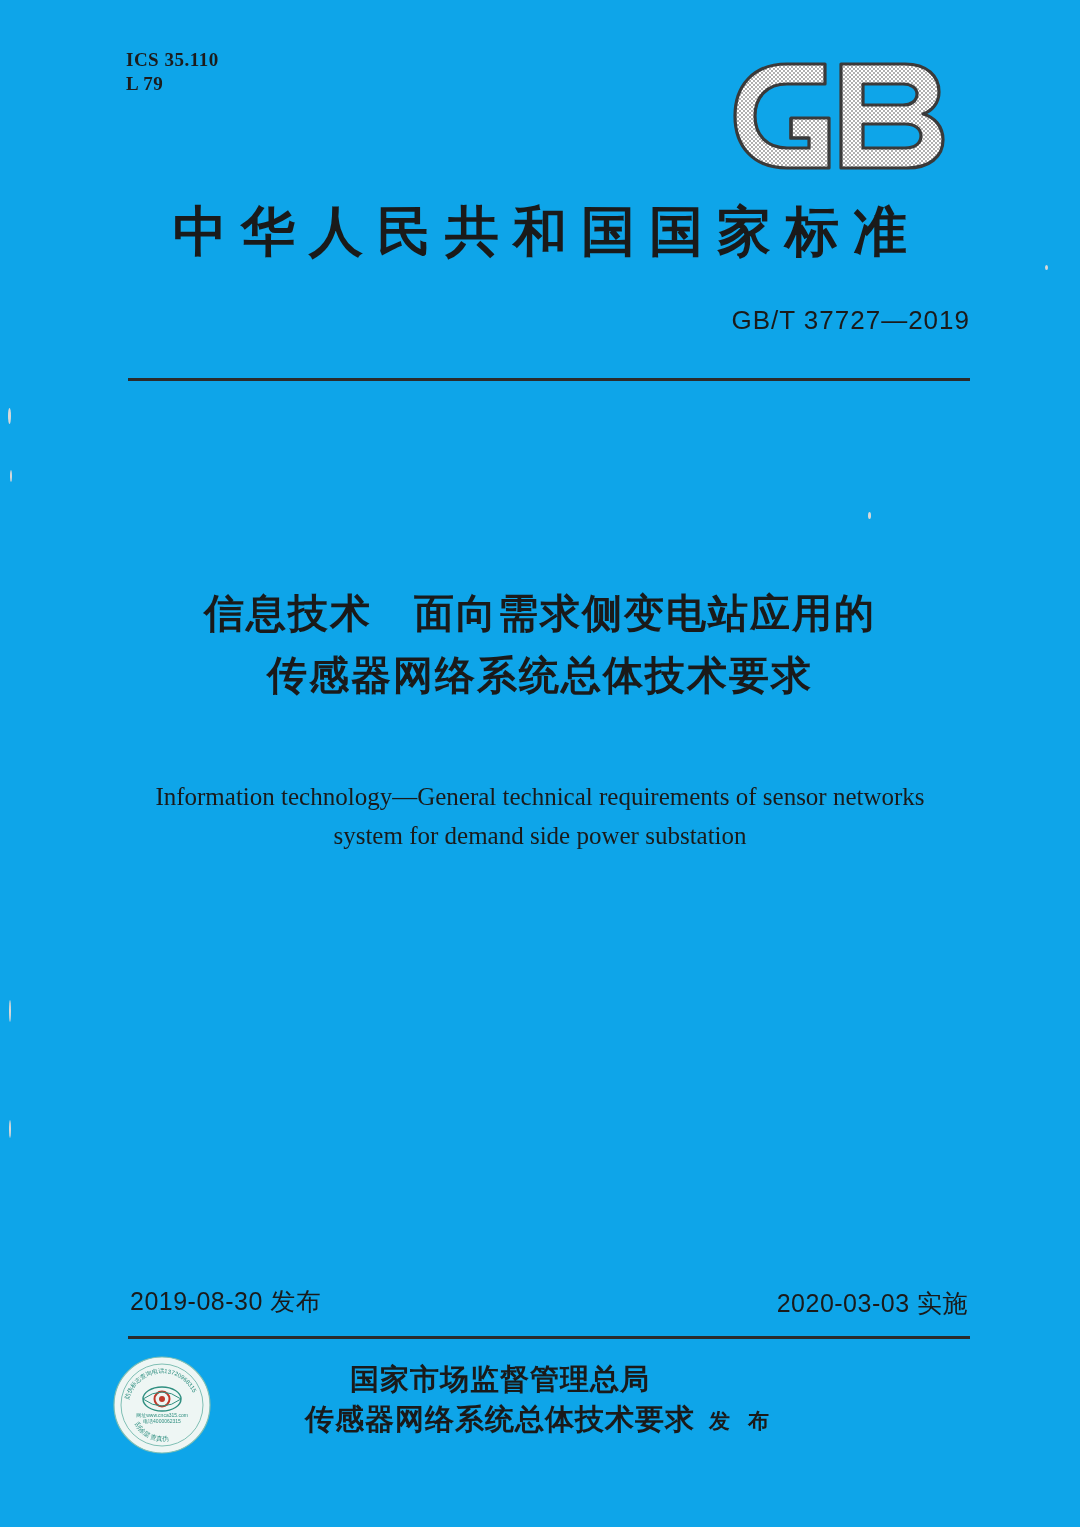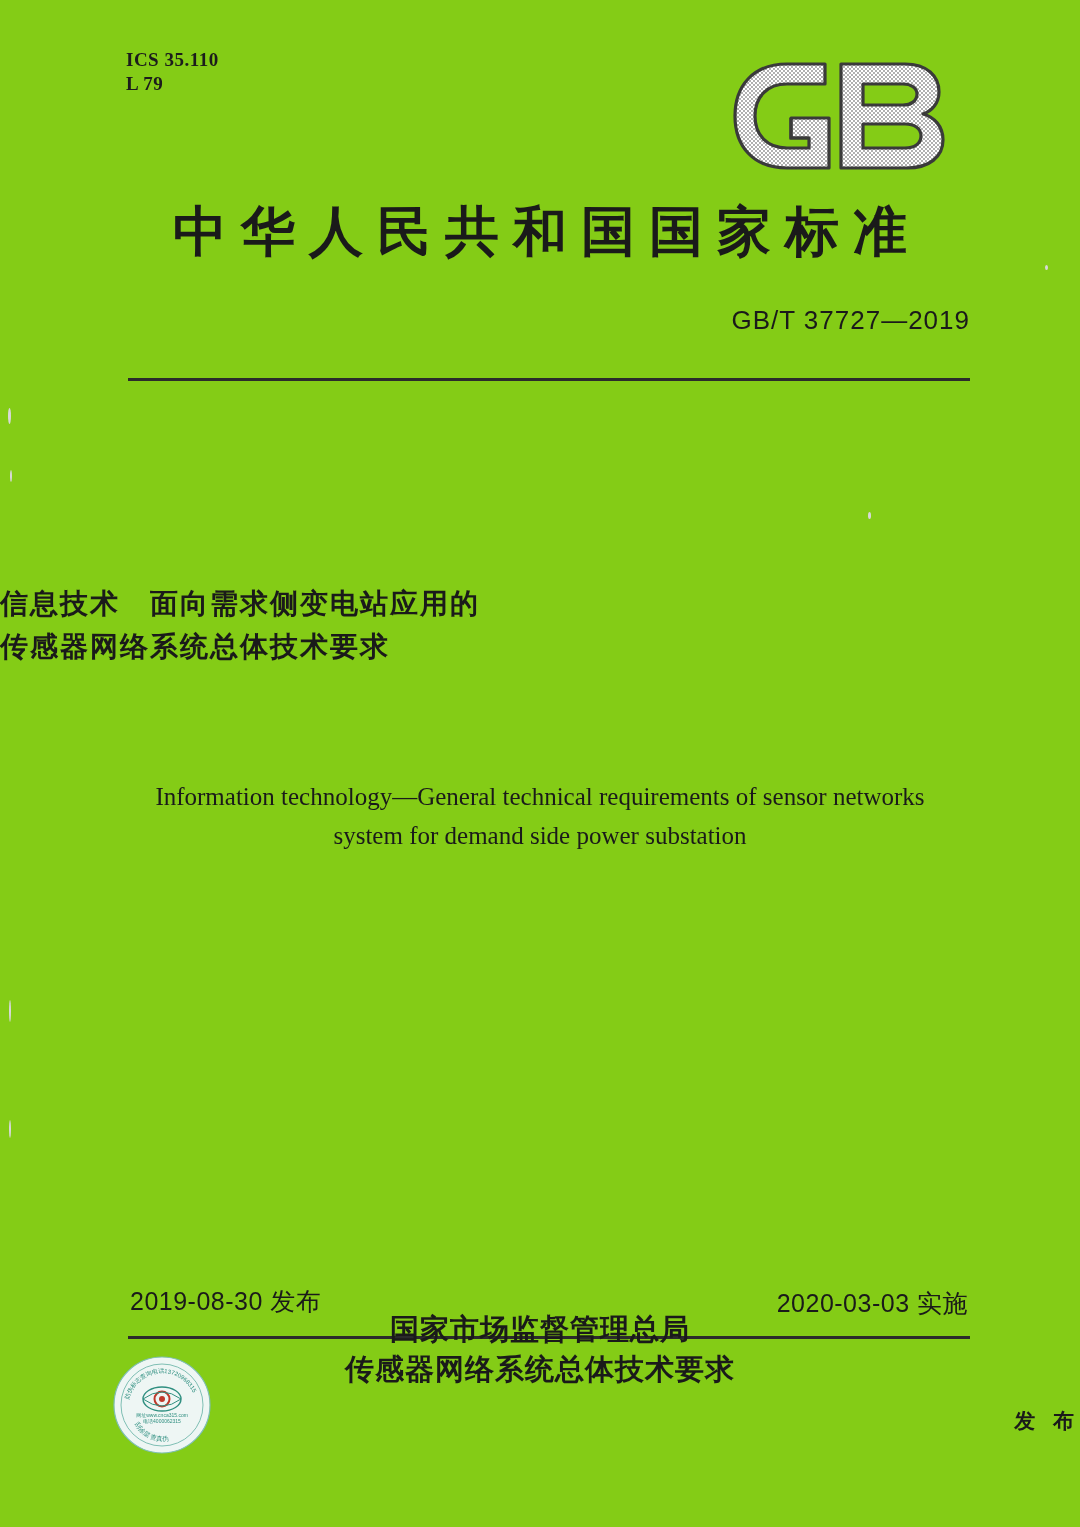--- a/index.html
+++ b/index.html
@@ -12,21 +12,21 @@
     height: 1527px;
     position: relative;
     font-family: "Liberation Sans", sans-serif;
     color: #231f20;
     overflow: hidden;
   }
 
   .page {
     position: absolute;
     inset: 0;
-    background: #84cc16;
+    background: #0ea5e9;
   }
 
   
   .ics-block {
     position: absolute;
     left: 126px;
     top: 48px;
     font-family: "Liberation Serif", serif;
     font-weight: bold;
     font-size: 19px;
@@ -81,23 +81,24 @@
     height: 3px;
     background: #2b2b2b;
   }
 
   
   .title-cn {
     position: absolute;
     left: 0;
     right: 0;
     top: 582px;
-    font-family: "Liberation Sans", sans-serif;
-    font-weight: bold;
-    font-size: 28px;
+    text-align: center;
+    font-family: "Liberation Sans", sans-serif;
+    font-weight: bold;
+    font-size: 40px;
     line-height: 1.55;
     letter-spacing: 2px;
     color: #1a1a1a;
   }
   .title-cn .ln { display: block; white-space: pre; }
 
   
   .title-en {
     position: absolute;
     left: 150px;
@@ -142,22 +143,21 @@
 
   
   .issuer {
     position: absolute;
     left: 0;
     right: 0;
     bottom: 88px;
     display: flex;
     align-items: center;
     justify-content: center;
-    gap: 18px;
-    flex-direction: column;
+    gap: 8px;
   }
   .issuer-names {
     font-family: "Liberation Sans", sans-serif;
     font-weight: bold;
     font-size: 29px;
     line-height: 1.38;
     letter-spacing: 1px;
     color: #1a1a1a;
     text-align: center;
   }

